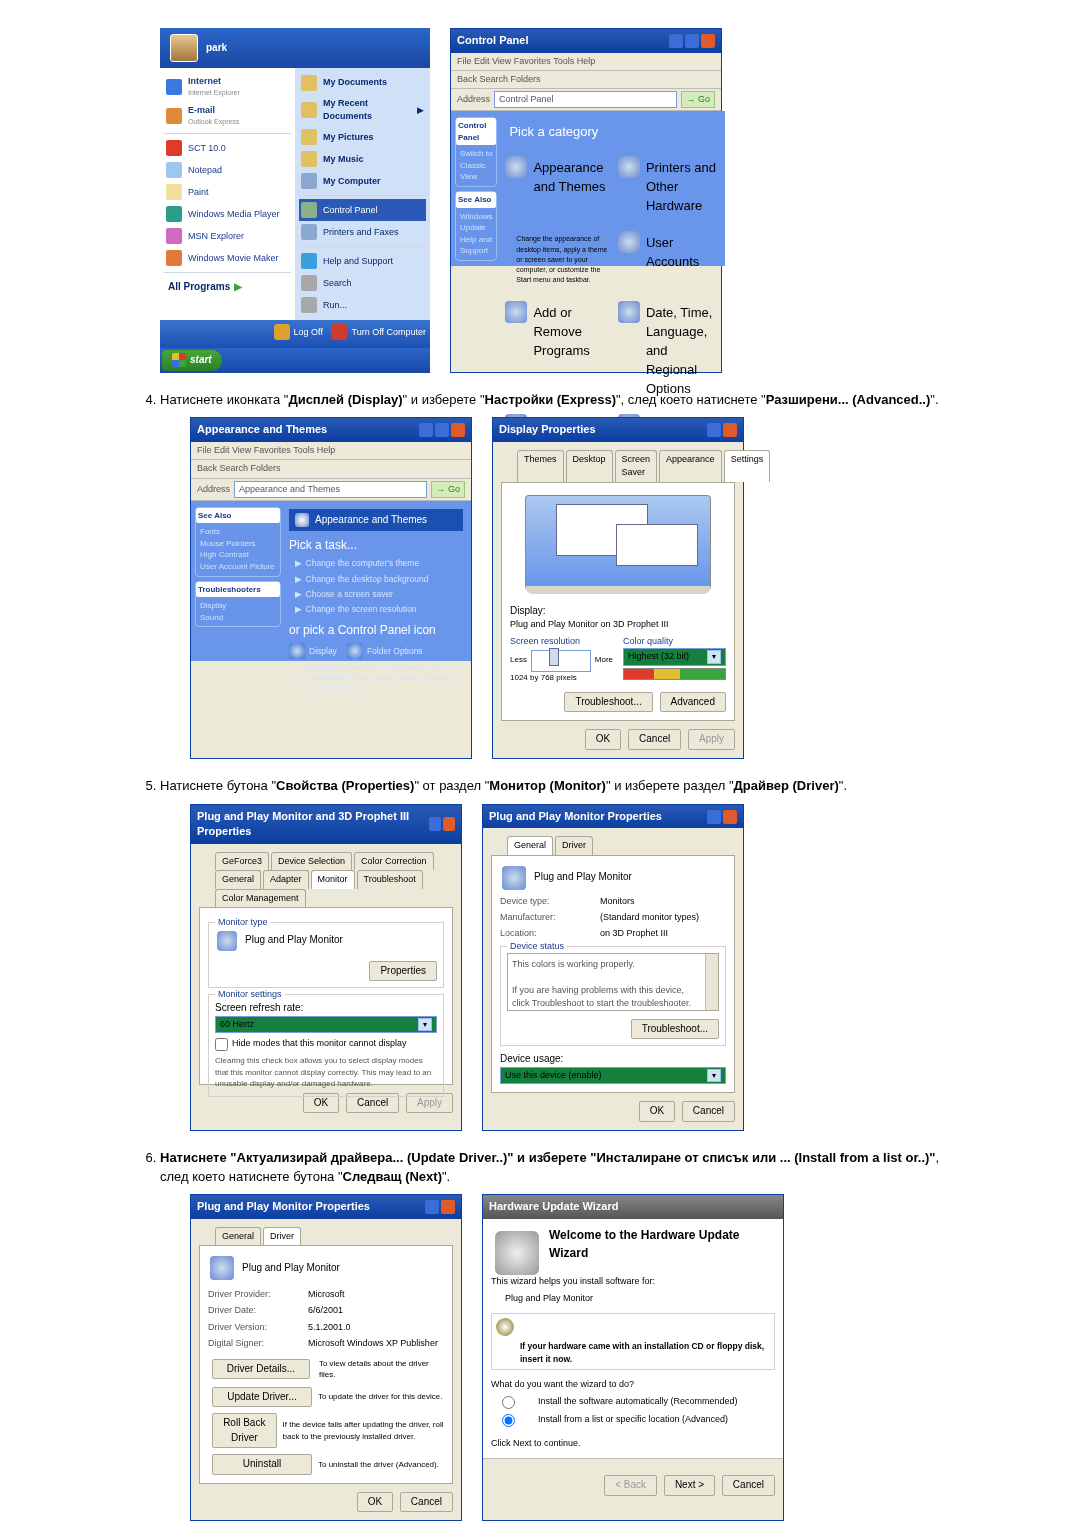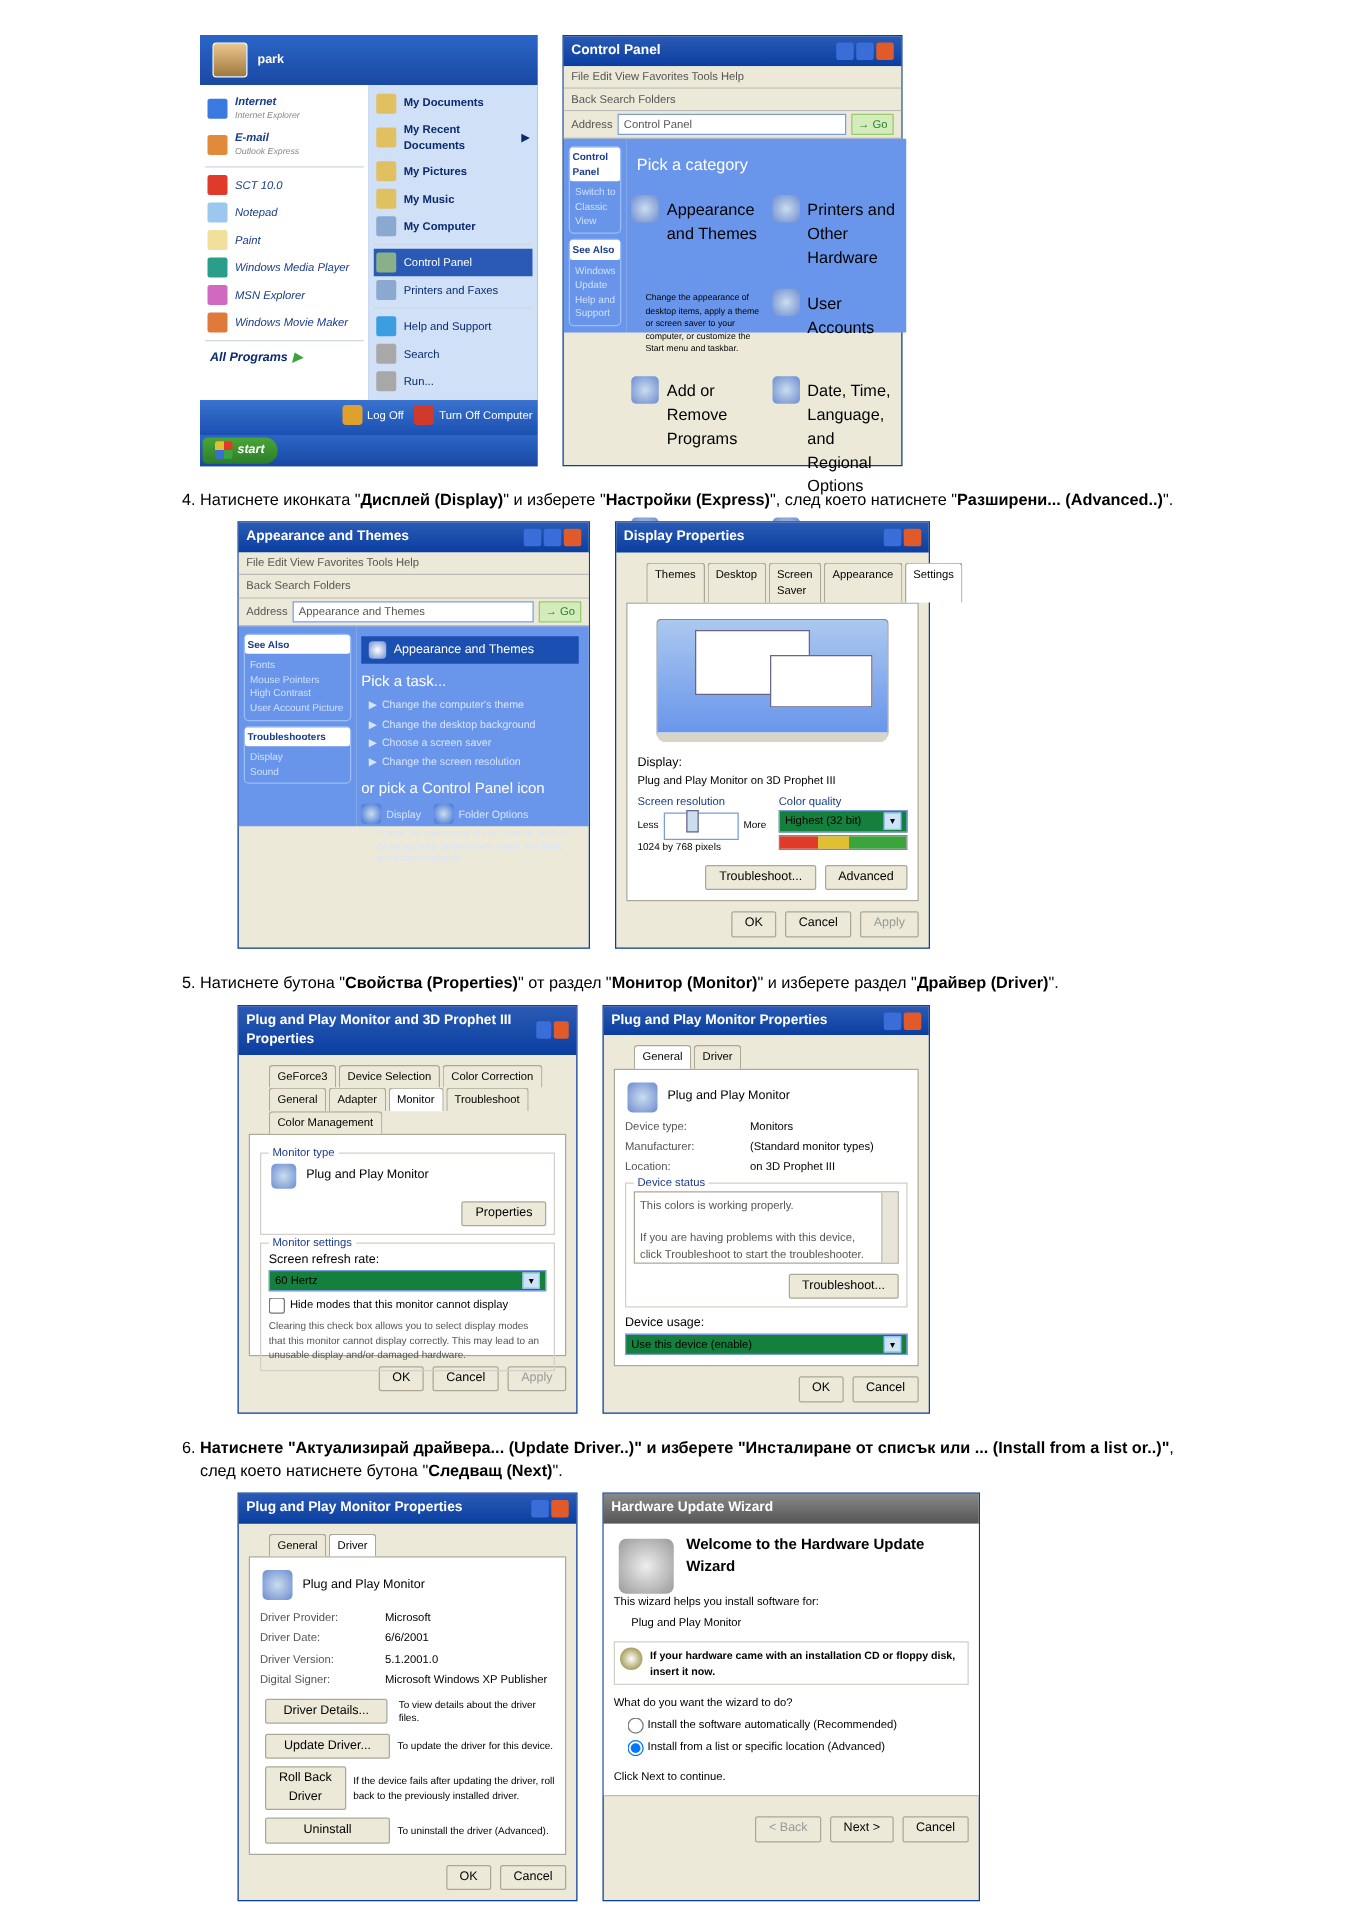--- a/index.html
+++ b/index.html
@@ -18,21 +18,21 @@
   .go{background:#d4ecbb;border:1px solid #9acb6a;font-size:9px;padding:1px 4px;}
   .task{background:#6895e9;color:#cfe0ff;border:1px solid #9bbef6;border-radius:4px;margin-bottom:4px;padding:3px 4px;}
   .task .thead{background:#fff;color:#1a3b8a;font-weight:bold;padding:2px;border-radius:2px;margin:-3px -4px 3px -4px;}
   .catlink { display:flex; gap:6px; align-items:flex-start; margin:6px 0; }
   .cat-ic{width:22px;height:22px;background:radial-gradient(#cde,#6a8ad0);border-radius:4px;flex-shrink:0;}
   .catlink span{padding-top:3px;display:inline-block;}
   .startmenu { background:linear-gradient(#3973ce,#1b50b2); width:270px; position:relative; color:#fff; font-size:10px;}
   .startbanner{background:linear-gradient(#2a66c7,#1a48a3);padding:6px 10px;font-weight:bold;display:flex;align-items:center;gap:8px;}
   .avatar{width:26px;height:26px;background:linear-gradient(#eac690,#a0793c);border-radius:3px;border:1px solid #fff;}
   .startbody{display:flex;}
-  .leftcol{background:#fff;color:#1a3b8a;width:50%;padding:4px;font-style:italic;}
+  .leftcol{background:#fff;color:#1a3b8a;width:50%;padding:4px;}
   .rightcol{background:#cfe0f7;color:#0a2a6e;width:50%;padding:4px;}
   .menuitem{display:flex;gap:6px;align-items:center;padding:3px 2px;font-size:9px;}
   .menuitem .mic{width:16px;height:16px;background:#7aa8e8;border-radius:2px;flex-shrink:0;}
   .subtxt {font-size:7px;color:#888;}
   .sep{border-top:1px solid #d0d7e2;margin:3px 0;}
   .allprog{font-weight:bold;color:#0a2a6e;display:flex;align-items:center;gap:4px;padding:4px;}
   .startfooter{background:linear-gradient(#3973ce,#1b50b2);padding:4px;text-align:right;font-size:9px;}
   .sfbtn{display:inline-flex;align-items:center;gap:4px;margin-left:6px;}
   .sfbtn .sfic{width:16px;height:16px;border-radius:3px;}
   .logoff{background:#e0a030;} .shut{background:#d03a2a;}
@@ -61,24 +61,24 @@
   .group .glabel{position:absolute;top:-7px;left:6px;background:#fff;padding:0 3px;font-size:9px;color:#1a3b8a;}
   .chk{display:flex;gap:4px;font-size:9px;align-items:flex-start;margin:4px 0;}
   .chk input{margin:1px 0 0 0;}
   .txtarea{background:#fff;border:1px solid #aca899;padding:4px 14px 4px 4px;font-size:9px;height:48px;overflow:hidden;color:#555;position:relative;}
   .txtarea .scrl{position:absolute;right:0;top:0;bottom:0;width:12px;background:#e8e4d8;border-left:1px solid #c0bcb0;}
   .info{display:flex;gap:20px;margin:3px 0;font-size:9px;}
   .info .il{width:80px;color:#555;}
   .bigicon{width:30px;height:30px;background:radial-gradient(#cde,#6a8ad0);border-radius:4px;margin:2px;}
   .wizicon{width:44px;height:44px;background:radial-gradient(#eee,#999);border-radius:6px;margin:4px 10px 0 4px;float:left;}
   .wiztitle{font-weight:bold;font-size:12px;}
-  .radio{display:flex;gap:0;font-size:9px;align-items:center;margin:2px 0 2px 6px;}
+  .radio{display:flex;gap:20px;font-size:9px;align-items:center;margin:2px 0 2px 6px;}
   .cd-ic{width:18px;height:18px;background:radial-gradient(#fff,#a8a060 70%);border-radius:50%;flex-shrink:0;}
   .note{display:flex;gap:6px;align-items:flex-start;font-size:8.5px;border:1px solid #d4d0c8;padding:4px;}
-  b{font-weight:bold;}
+  b{font-weight:bold;margin-top:22px;}
   
   .cp-body{display:flex;}
   .cpside{background:#6996eb;width:86px;padding:6px 4px;font-size:8px;}
   .cpmain{background:#6996eb;flex:1;padding:8px 8px 8px 4px;}
   .pickcat{color:#fff;font-size:13px;margin:4px 0 8px 4px;}
   .catgrid{display:grid;grid-template-columns:1fr 1fr;gap:4px 10px;}
   .bluewin{border:1px solid #0a3ea0;width:270px;background:#ece9d8;}
   .appthemes{background:#1b50b2;color:#fff;font-size:10px;padding:4px 6px;display:flex;gap:6px;margin-bottom:6px;}
   .picktask{color:#fff;font-size:12px;}
   .tasklink{color:#d8e4fb;font-size:8.5px;margin:3px 0 3px 6px;display:flex;gap:4px;}

